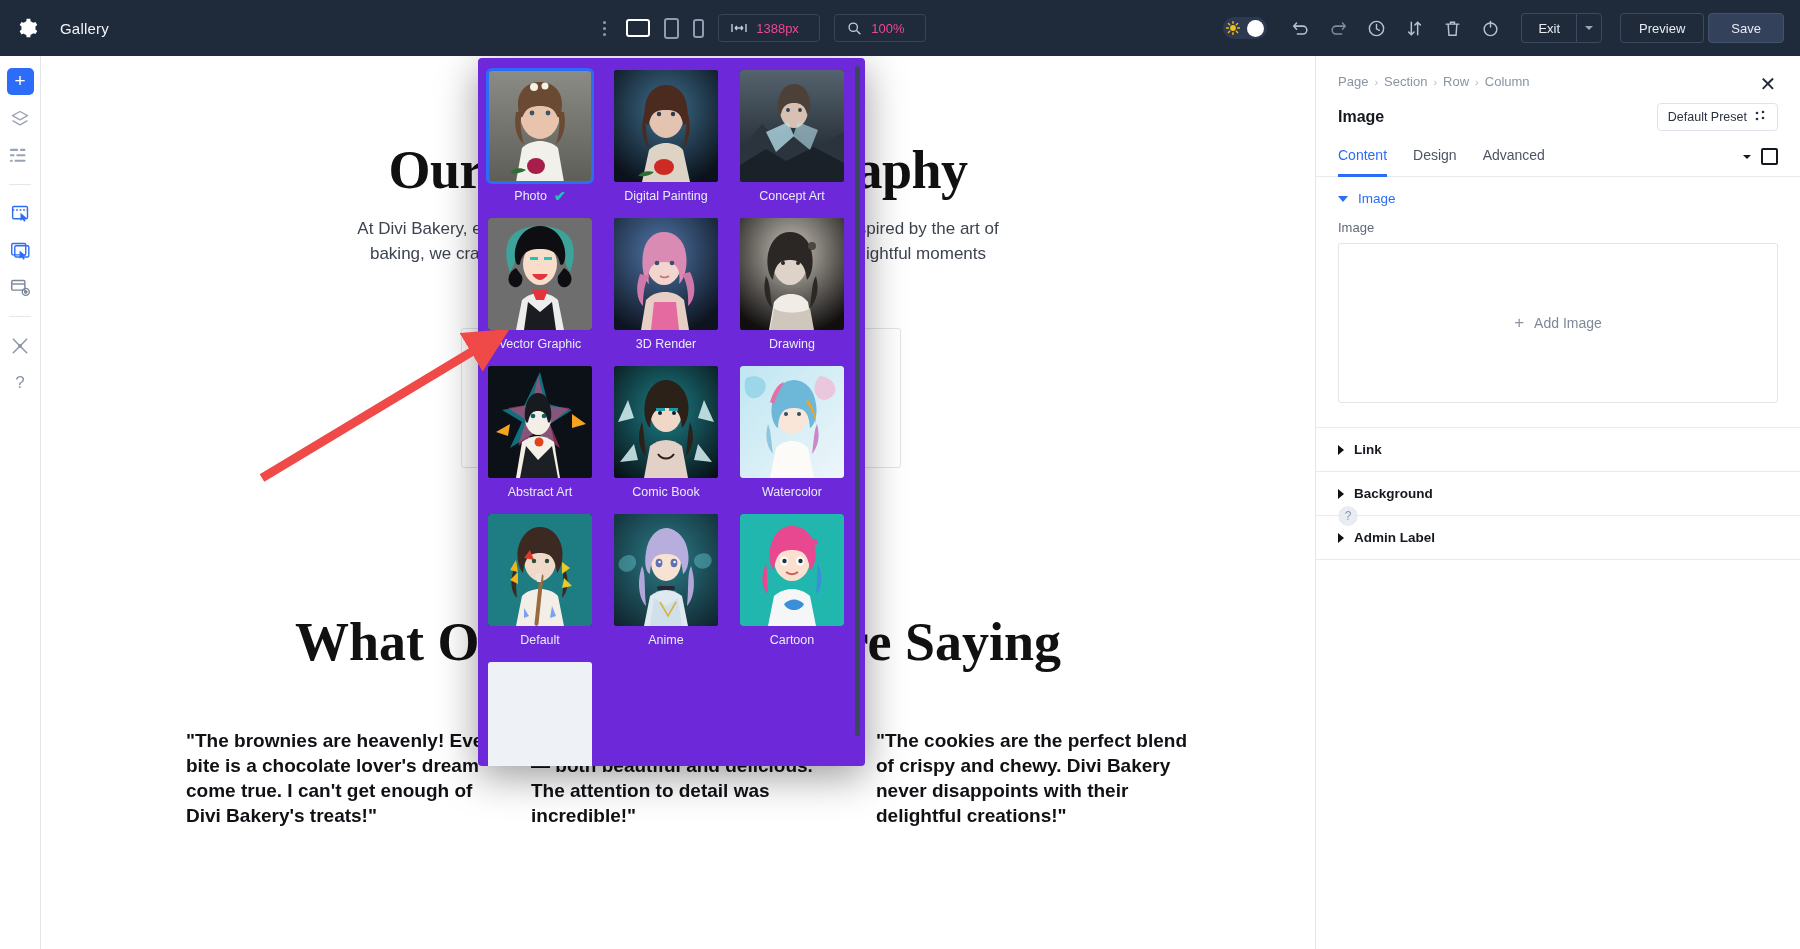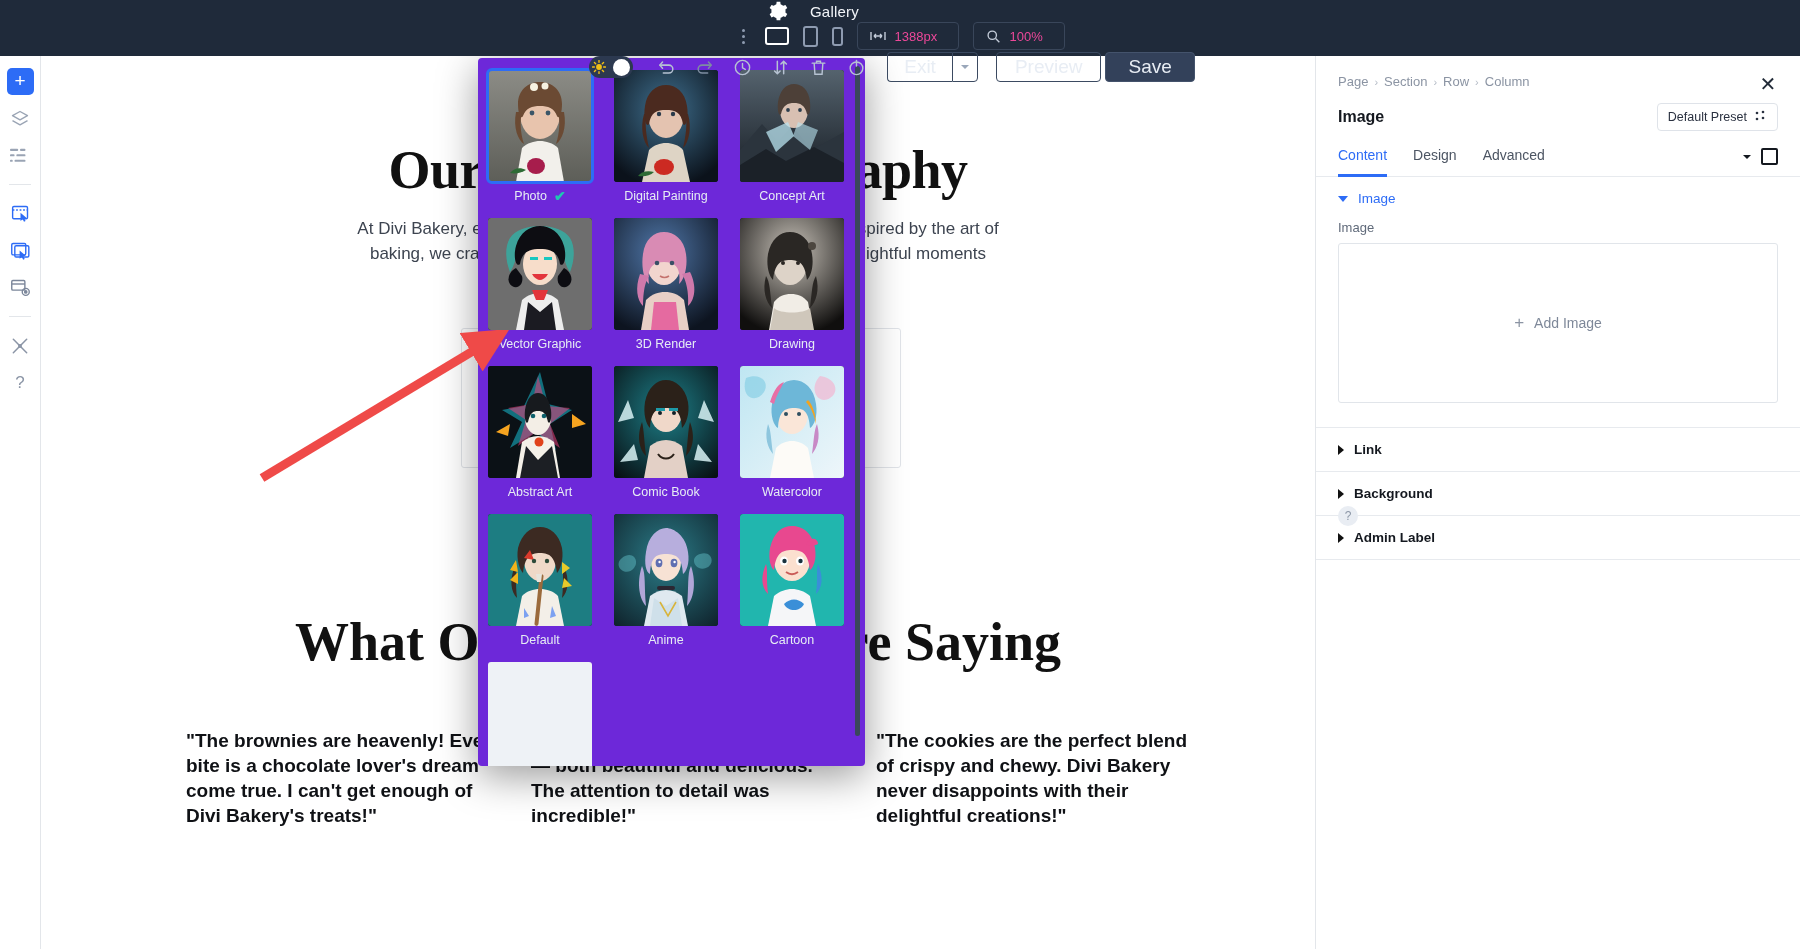--- a/index.html
+++ b/index.html
@@ -11,21 +11,20 @@
   }
 
   
   #top-bar {
     position: absolute; top: 0; left: 0;
     width: 1800px; height: 56px;
     background: #1f2a3a;
     display: flex; align-items: center;
     color: #e8edf4;
     z-index: 60;
-    flex-direction: column;
   }
   .tb-left { display: flex; align-items: center; gap: 22px; padding-left: 16px; width: 300px; }
   .gear-glyph { width: 22px; height: 22px; position: relative; display: inline-block; }
   .gear-glyph svg { width: 22px; height: 22px; display: block; }
   #app-title { font-size: 15px; color: #f2f5f9; letter-spacing: .2px; }
 
   .tb-center { flex: 1; display: flex; align-items: center; justify-content: center; gap: 14px; }
   .kebab { display: flex; flex-direction: column; gap: 3px; padding: 6px; cursor: pointer; }
   .kebab i { width: 3px; height: 3px; border-radius: 50%; background: #8e9bb0; display: block; }
 
@@ -60,21 +59,21 @@
   .icon-btn {
     width: 34px; height: 34px; display: flex; align-items: center; justify-content: center;
     cursor: pointer; border-radius: 4px; color: #9fadc0;
   }
   .icon-btn svg { display: block; }
 
   .btn-group { display: flex; align-items: center; margin-left: 10px; }
   .bar-btn {
     height: 30px; border: 1px solid #3b4a61; border-radius: 4px;
     display: flex; align-items: center; justify-content: center;
-    padding: 0 16px; font-size: 19px; color: #e8edf4; cursor: pointer;
+    padding: 0 16px; font-size: 13px; color: #e8edf4; cursor: pointer;
     background: transparent; white-space: nowrap;
   }
   .bar-btn.split-main { border-radius: 4px 0 0 4px; border-right: none; }
   .bar-btn.split-caret { border-radius: 0 4px 4px 0; padding: 0 8px; }
   .bar-btn.save { background: #33415a; border-color: #44536c; padding: 0 22px; }
   .bar-btn.preview { margin-left: 14px; padding: 0 18px; }
   .caret-dn { width: 0; height: 0; border-left: 4px solid transparent; border-right: 4px solid transparent; border-top: 4px solid #9aa7ba; }
 
   
   #left-rail {

